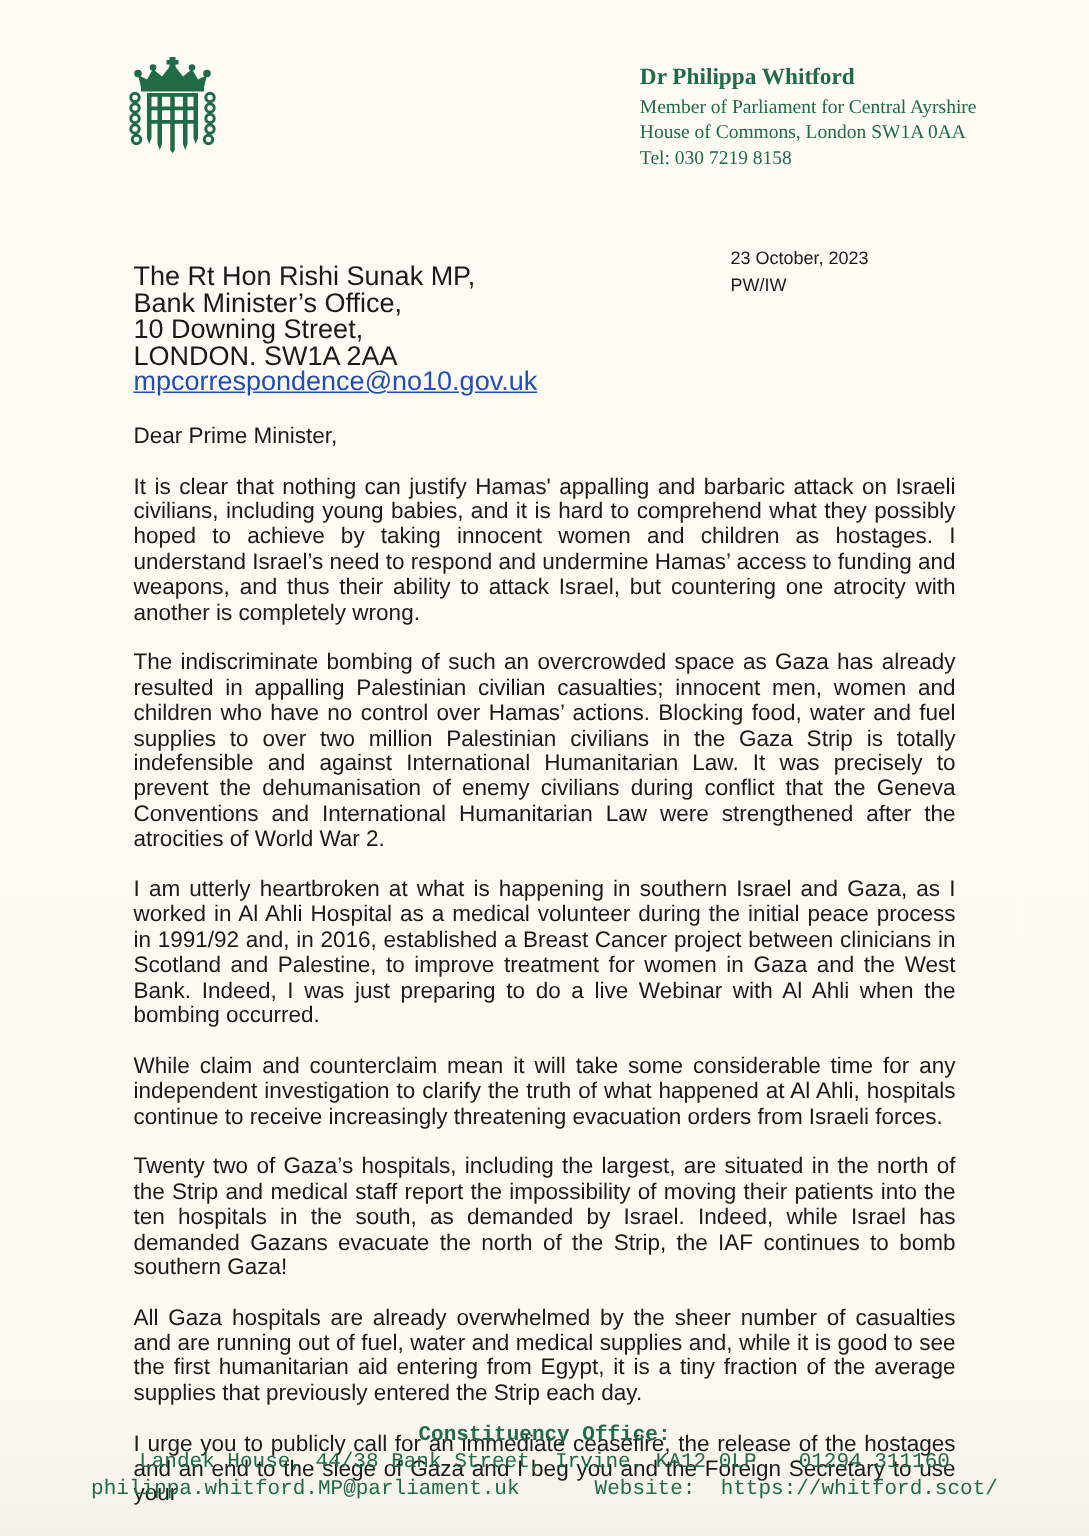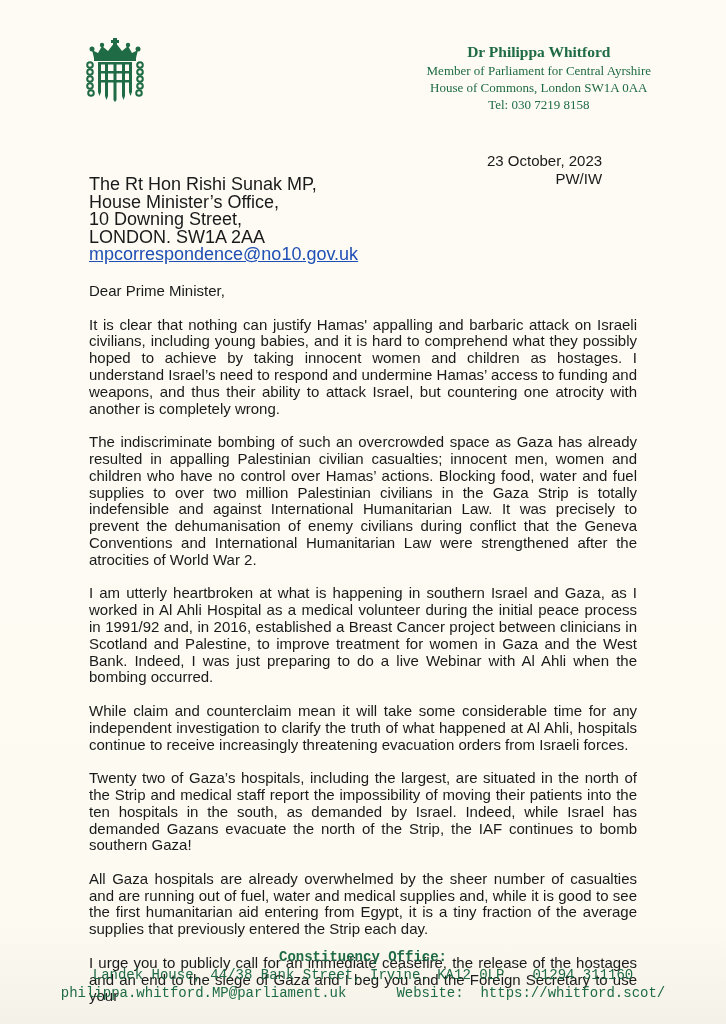--- a/index.html
+++ b/index.html
@@ -5,26 +5,26 @@
   html, body { margin: 0; padding: 0; }
   body {
     width: 726px; height: 1024px; overflow: hidden;
     background: #fcfaf1;
     font-family: "Liberation Sans", sans-serif;
     color: #1a1a1a;
     position: relative;
   }
   .page { position: absolute; inset: 0; background: linear-gradient(to bottom, #fdfbf3 0%, #fcfaf1 90%, #f3f1e8 100%); }
   .logo { position: absolute; left: 82px; top: 38px; width: 66px; height: 64px; }
-  .mp-header { position: absolute; right: 75px; top: 42px; text-align: center; font-family: "Liberation Serif", serif; color: #1f6b45; }
+  .mp-header { position: absolute; right: 75px; top: 42px; text-align: left; font-family: "Liberation Serif", serif; color: #1f6b45; }
   .mp-name { font-weight: bold; font-size: 15.5px; line-height: 20px; }
   .mp-line { font-size: 13px; line-height: 17px; }
   .recipient { position: absolute; left: 89px; top: 176px; font-size: 18px; line-height: 17.5px; }
   .recipient a { color: #1f4fb5; }
-  .ref { position: absolute; left: 487px; top: 152px; font-size: 15px; line-height: 17.5px; text-align: right; }
+  .ref { position: absolute; left: 487px; top: 164px; font-size: 12px; line-height: 17.5px; }
   .letter { position: absolute; left: 89px; top: 283px; width: 548px; font-size: 15px; line-height: 16.8px; }
   .letter p { margin: 0 0 16.8px 0; text-align: justify; }
   .salutation { margin-bottom: 16.8px !important; }
   .footer { position: absolute; left: 0; right: 0; top: 948px; text-align: center; color: #1f6b45; font-size: 14px; line-height: 18px; font-family: Liberation Mono, monospace; }
   .footer .title { font-weight: bold; }
   .footer .gap { display: inline-block; width: 28px; }
   .footer .gap2 { display: inline-block; width: 50px; }
 </style>
 </head>
 <body>
@@ -71,21 +71,21 @@
 
   <div class="mp-header">
     <div class="mp-name">Dr Philippa Whitford</div>
     <div class="mp-line">Member of Parliament for Central Ayrshire</div>
     <div class="mp-line">House of Commons, London SW1A 0AA</div>
     <div class="mp-line">Tel: 030 7219 8158</div>
   </div>
 
   <div class="recipient">
     <div>The Rt Hon Rishi Sunak MP,</div>
-    <div>House Minister’s Office,</div>
+    <div>Bank Minister’s Office,</div>
     <div>10 Downing Street,</div>
     <div>LONDON. SW1A 2AA</div>
     <div><a href="mpcorrespondence@no10.gov.uk">mpcorrespondence@no10.gov.uk</a></div>
   </div>
 
   <div class="ref">
     <div>23 October, 2023</div>
     <div>PW/IW</div>
   </div>
 

